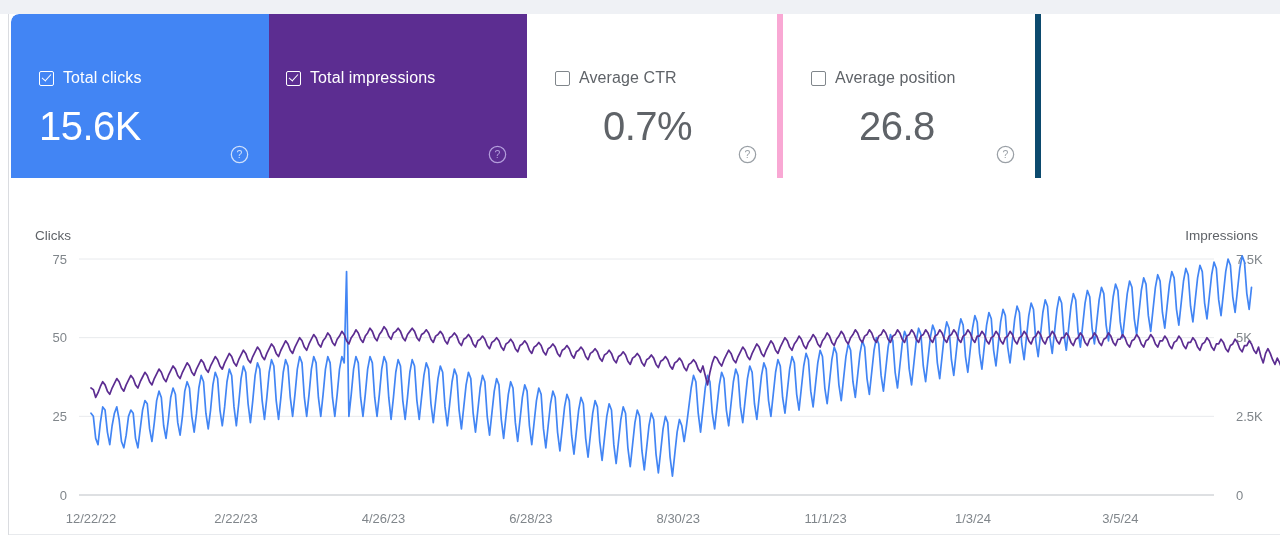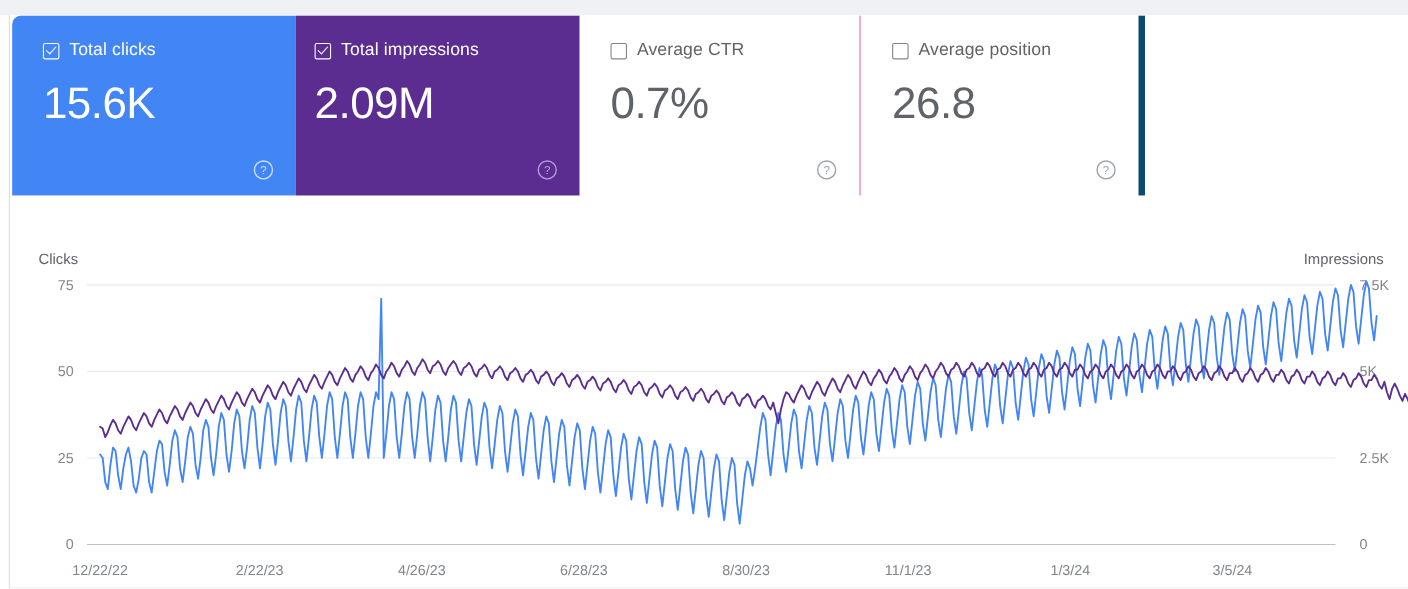--- a/index.html
+++ b/index.html
@@ -56,33 +56,34 @@
     background: #4285f4;
     border-top-left-radius: 8px;
   }
   .metric-card.card-impressions {
     width: 258px;
     background: #5c2d91;
     padding-left: 17px;
   }
   .metric-card.card-ctr {
     width: 256px;
-    border-right: 2px solid #f9a8d4;
+    border-right: 6px solid #f9a8d4;
   }
   .metric-card.card-position {
     width: 258px;
     border-right: 6px solid #0c4a6e;
   }
   .metric-card.card-ctr { border-left: none; }
 
   .metric-head {
     display: flex;
     align-items: center;
     gap: 9px;
     height: 20px;
+    margin-top: 32px;
   }
   .cbox {
     width: 15px; height: 15px;
     box-sizing: border-box;
     border-radius: 2px;
     position: relative;
     flex: none;
   }
   .cbox.on {
     border: 1.6px solid #ffffff;
@@ -113,21 +114,21 @@
     margin-top: 12px;
     font-size: 40px;
     font-weight: 400;
     letter-spacing: -0.5px;
     line-height: 52px;
     white-space: nowrap;
   }
   .card-clicks .metric-value,
   .card-impressions .metric-value { color: #ffffff; }
   .card-ctr .metric-value,
-  .card-position .metric-value { color: #5f6368; }
+  .card-position .metric-value { color: #5f6368; margin-left: 48px; }
 
   .help-icon {
     position: absolute;
     right: 20px; bottom: 14px;
     width: 19px; height: 19px;
   }
   .help-icon svg { display: block; }
 
   
   #chart-area {
@@ -189,21 +190,20 @@
           <text x="10" y="14.2" text-anchor="middle" font-family="Liberation Sans, sans-serif" font-size="11" fill="#cfe0fb">?</text>
         </svg>
       </span>
     </div>
 
     <div class="metric-card card-impressions">
       <div class="metric-head">
         <span class="cbox on"></span>
         <span class="metric-label">Total impressions</span>
       </div>
-      <div class="metric-value">2.09M</div>
       <span class="help-icon">
         <svg width="19" height="19" viewBox="0 0 20 20">
           <circle cx="10" cy="10" r="8.6" fill="none" stroke="#b39ddb" stroke-width="1.3"></circle>
           <text x="10" y="14.2" text-anchor="middle" font-family="Liberation Sans, sans-serif" font-size="11" fill="#b39ddb">?</text>
         </svg>
       </span>
     </div>
 
     <div class="metric-card card-ctr">
       <div class="metric-head">

